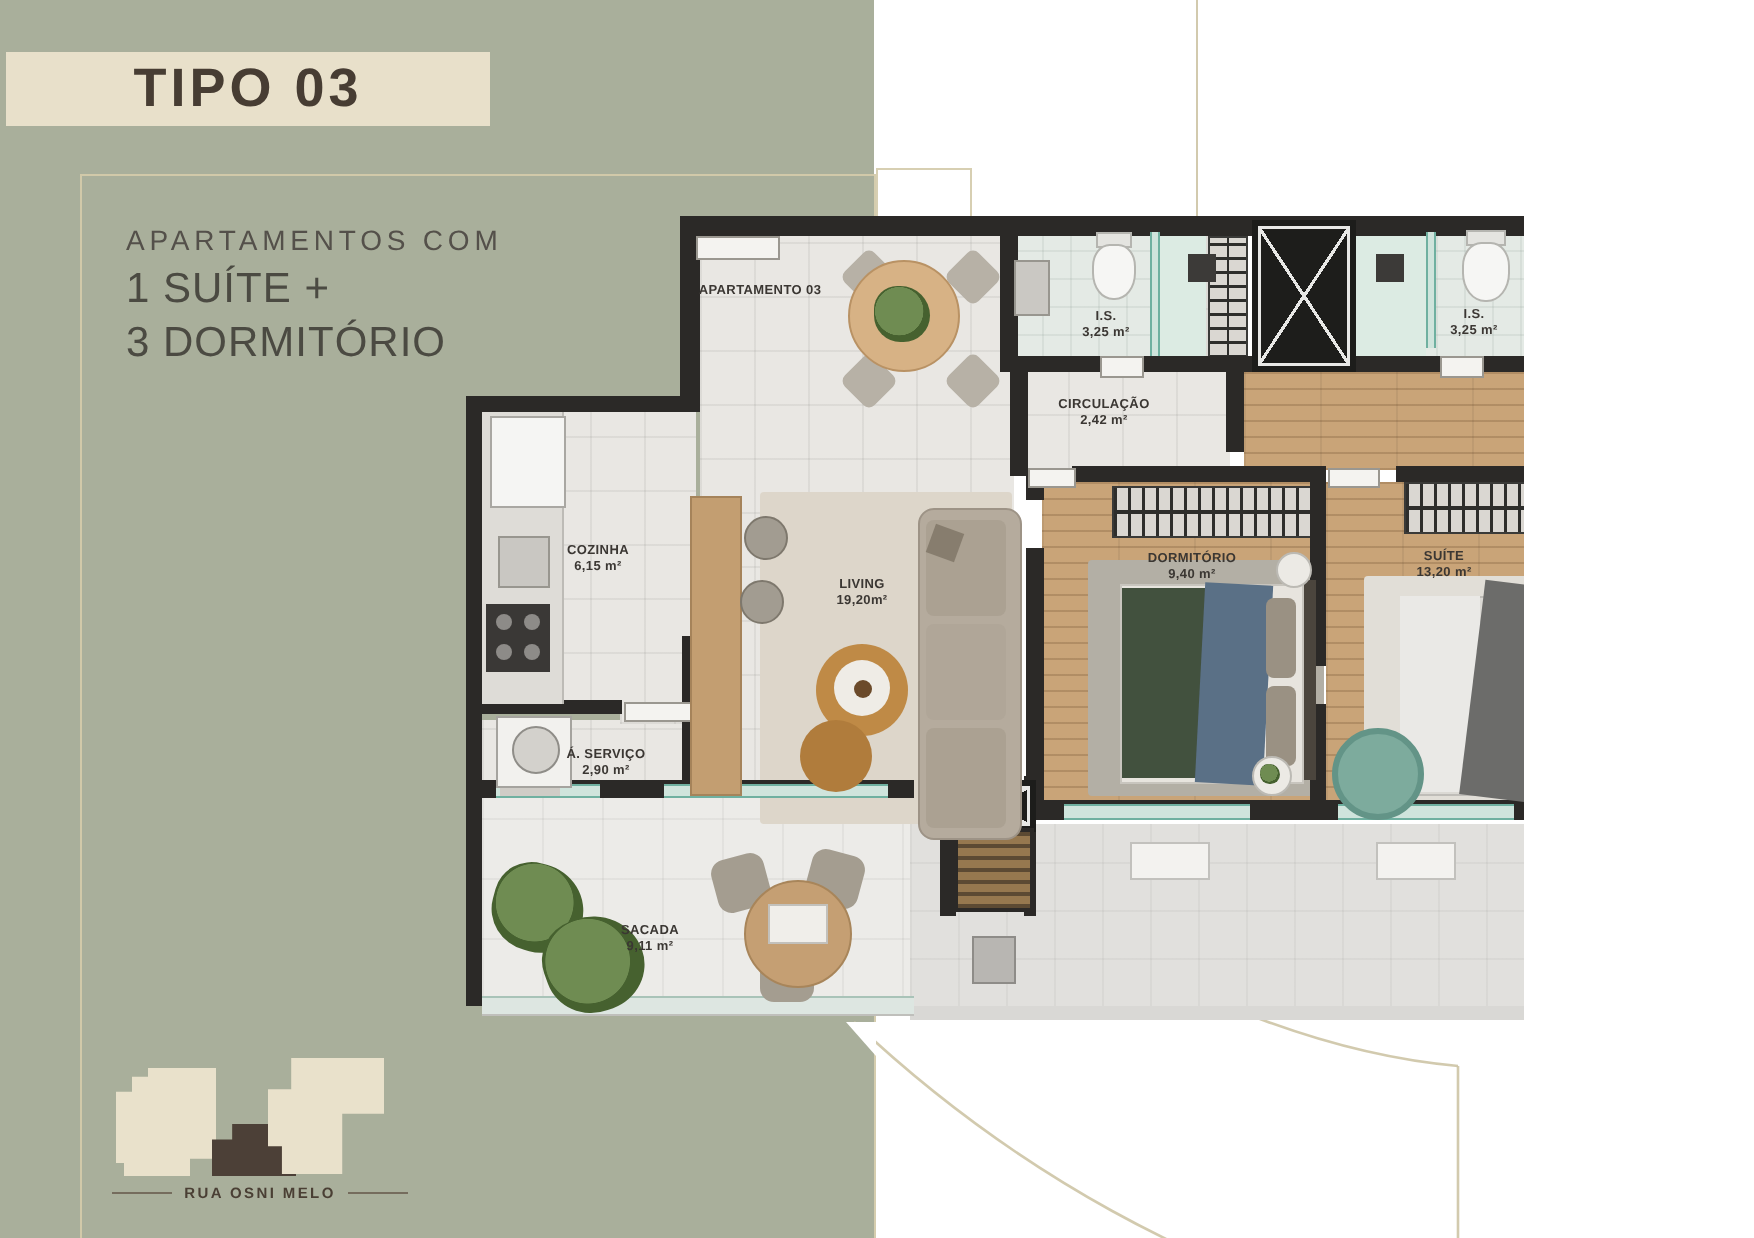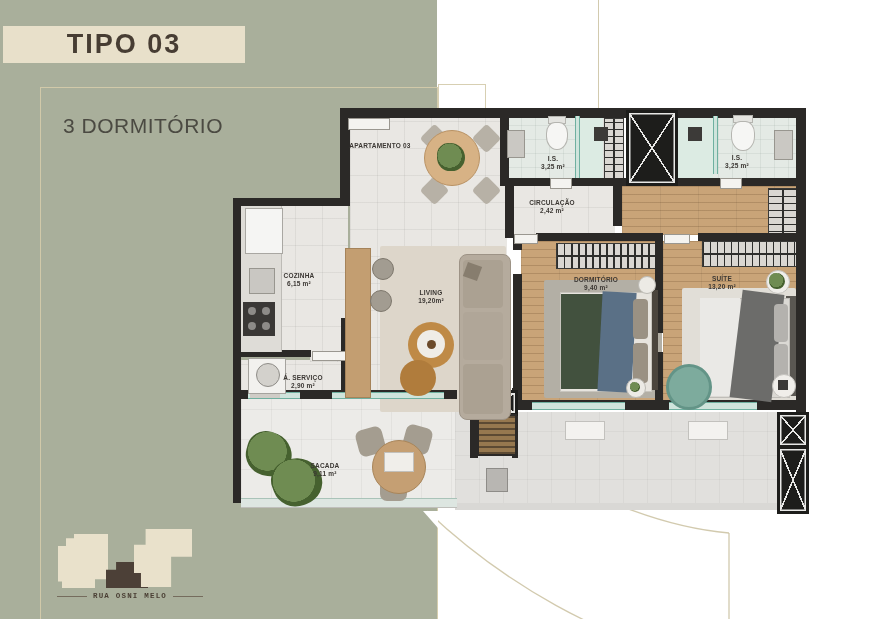--- a/index.html
+++ b/index.html
@@ -1,16 +1,16 @@
 <!DOCTYPE html>
 <html><head>
 <meta charset="utf-8">
 <style>
   html,body{margin:0;padding:0;background:#fff;}
-  .canvas{position:relative;width:877px;height:619px;overflow:hidden;background:#fff;
+  .canvas{position:relative;width:762px;height:619px;overflow:hidden;background:#fff;
           font-family:"Liberation Sans",sans-serif;}
   .abs{position:absolute;}
 
   
   .green-panel{left:0;top:0;width:437px;height:619px;background:#a9af9b;z-index:0;}
   .chamfer{left:423px;top:511px;width:15px;height:17px;background:#fff;
            clip-path:polygon(0 0,100% 0,100% 100%);z-index:1;}
   .tipo-badge{left:3px;top:26px;width:242px;height:37px;background:#e8e0ca;z-index:3;
               display:flex;align-items:center;justify-content:center;
               font-size:27px;font-weight:bold;letter-spacing:2px;color:#473d33;}
@@ -19,21 +19,21 @@
   .info .subtitle{font-size:14px;letter-spacing:2.4px;color:#54504a;margin-bottom:3px;}
   .info .bigarea{font-size:45px;line-height:46px;font-weight:bold;color:#ffffff;letter-spacing:-1px;margin-bottom:5px;}
   .info .feat{font-size:21px;line-height:27px;color:#4b4a42;letter-spacing:.5px;}
 
   
   .keyplan{left:52px;top:524px;width:156px;height:84px;z-index:3;}
   .blob{position:absolute;background:#e9e1cb;}
   .blob-dark{background:#4c4037;}
   .street{position:absolute;left:0;top:68px;width:156px;display:flex;align-items:center;justify-content:center;gap:6px;}
   .street .rule{width:30px;height:1px;background:#756c5d;}
-  .street .txt{font-size:7.5px;font-weight:bold;letter-spacing:1.2px;color:#4a3f34;white-space:nowrap;font-family:Liberation Mono, monospace;}
+  .street .txt{font-size:7.5px;font-weight:bold;letter-spacing:1.2px;color:#4a3f34;white-space:nowrap;}
 
   
   .decor-line{background:rgba(205,196,165,.9);z-index:1;}
   .decor-rect{border:1px solid rgba(211,202,170,.9);z-index:1;}
   svg.arcs{left:0;top:0;width:877px;height:619px;z-index:1;position:absolute;}
 
   
   .plan{left:0;top:0;width:877px;height:619px;z-index:2;}
   .tile{background:
       repeating-linear-gradient(0deg,rgba(110,110,105,.10) 0 1px,transparent 1px 27px),
@@ -99,20 +99,22 @@
     <path d="M 427 511 C 500 580 600 642 720 666" fill="none" stroke="rgba(205,196,165,.9)" stroke-width="1.3"></path>
     <path d="M 519 453 C 600 505 672 528 729 533" fill="none" stroke="rgba(205,196,165,.9)" stroke-width="1.3"></path>
     <path d="M 729 533 L 729 619" fill="none" stroke="rgba(205,196,165,.9)" stroke-width="1.3"></path>
   </svg>
   <div class="abs chamfer"></div>
 
   <div class="abs tipo-badge">
     <span>TIPO 03</span>
   </div>
   <div class="abs info">
+    <div class="subtitle">APARTAMENTOS COM</div>
+    <div class="feat">1 SUÍTE +</div>
     <div class="feat">3 DORMITÓRIO</div>
   </div>
 
   <div class="abs keyplan">
     <div class="blob" style="left:6px;top:10px;width:50px;height:54px;clip-path:polygon(32% 0,100% 0,100% 84%,74% 84%,74% 100%,8% 100%,8% 88%,0 88%,0 22%,16% 22%,16% 8%,32% 8%);"></div>
     <div class="blob blob-dark" style="left:54px;top:38px;width:42px;height:26px;clip-path:polygon(0 30%,24% 30%,24% 0,100% 0,100% 100%,0 100%);"></div>
     <div class="blob" style="left:82px;top:5px;width:58px;height:58px;clip-path:polygon(20% 27%,20% 0,100% 0,100% 48%,64% 48%,64% 100%,12% 100%,12% 76%,0 76%,0 27%);"></div>
     <div class="street">
       <span class="rule"></span>
       <span class="txt">RUA OSNI MELO</span>

